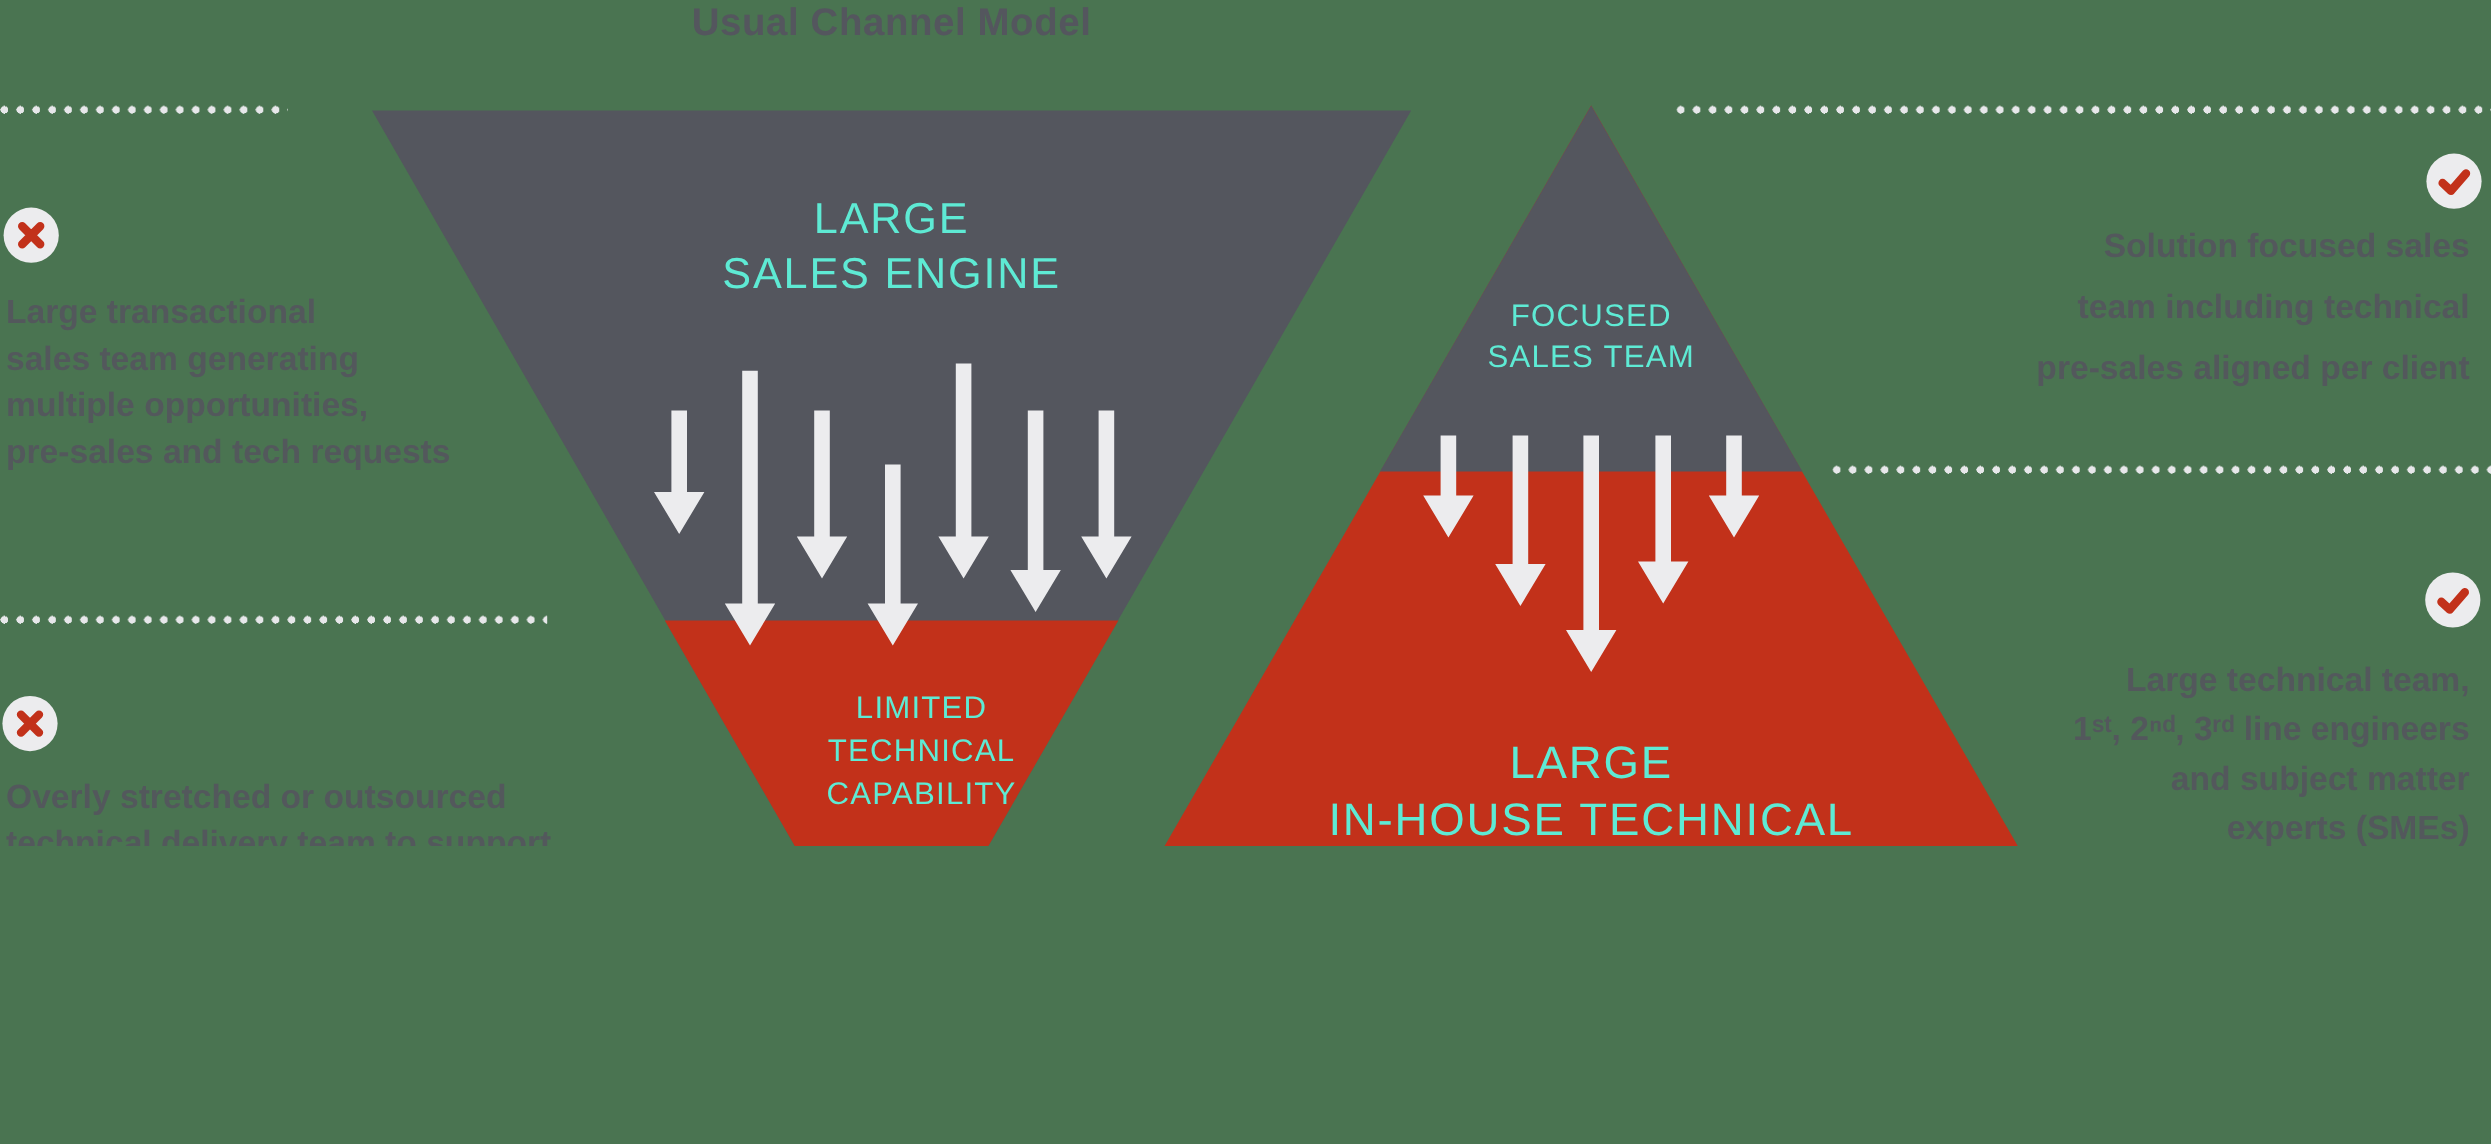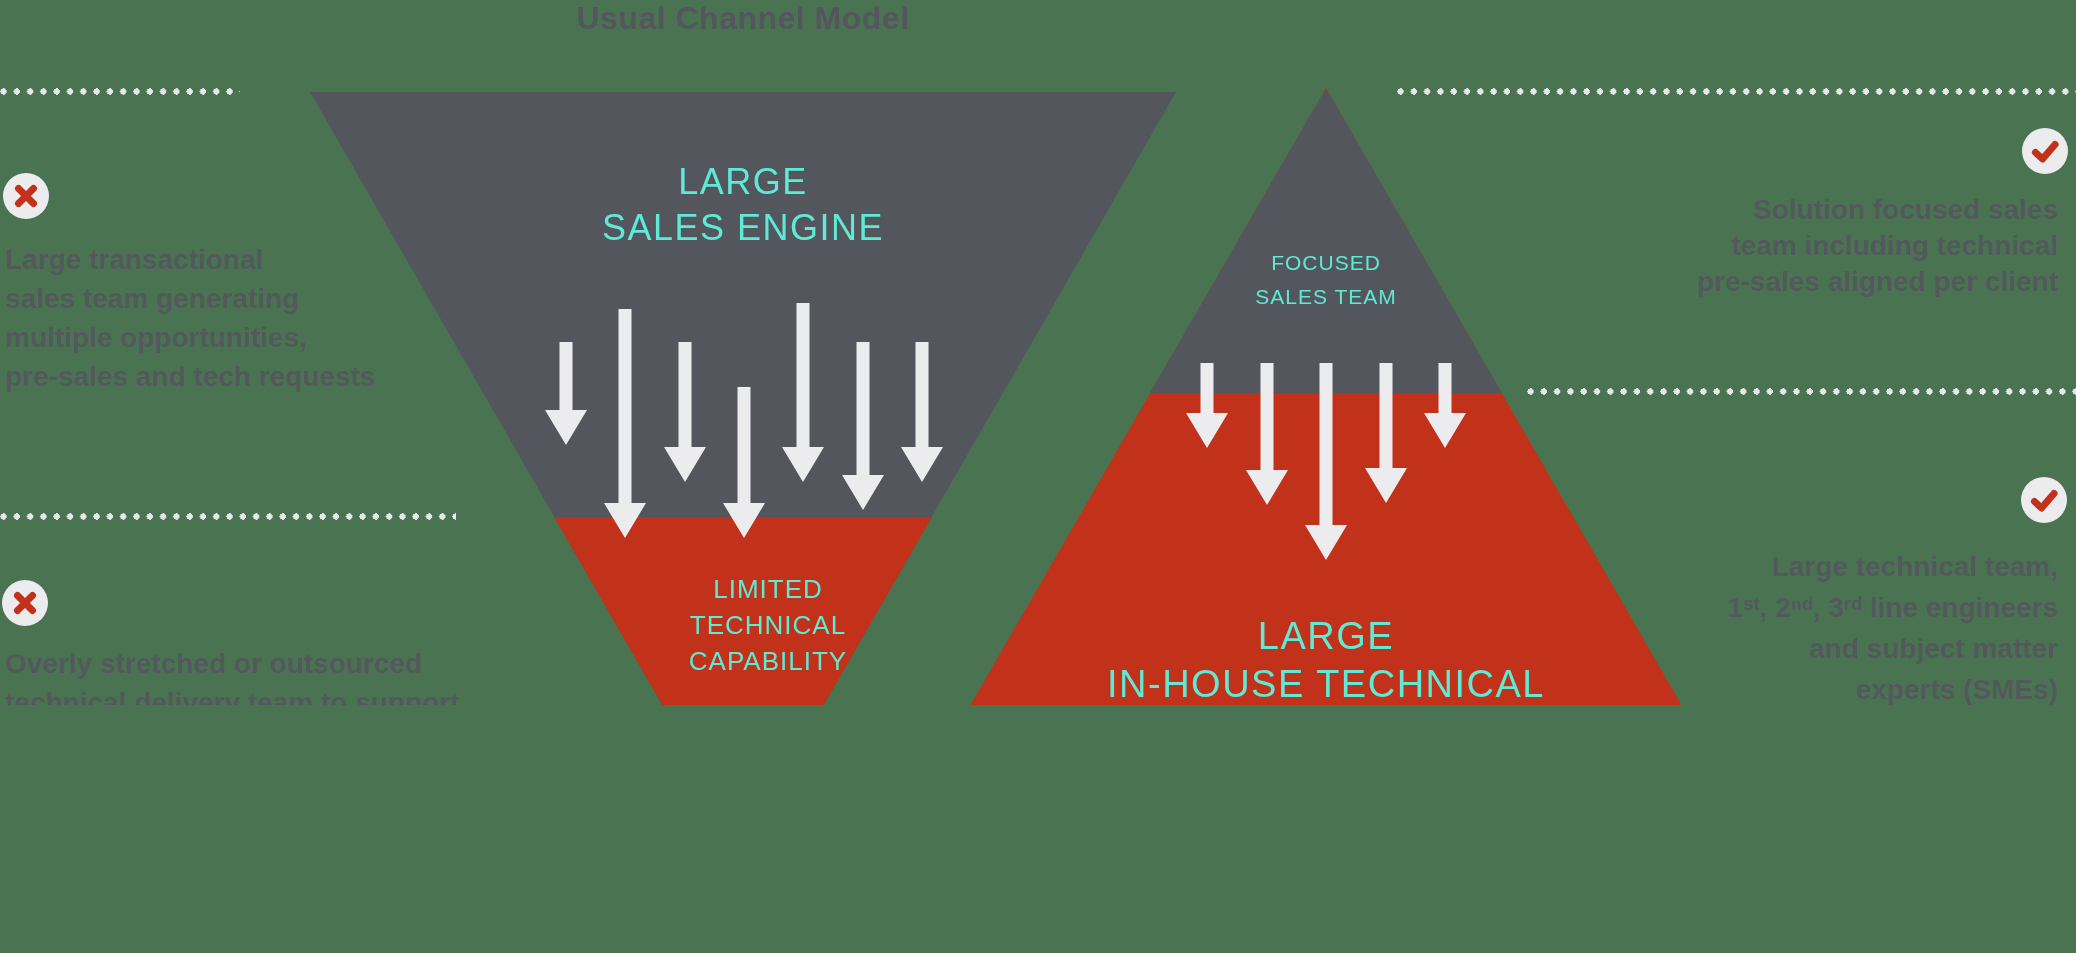--- a/index.html
+++ b/index.html
@@ -85,21 +85,21 @@
       <path class="arrow" d="M1379.5 363 H1392.5 V468 H1407 L1386 503 L1365 468 H1379.5 Z"></path>
       <path class="arrow" d="M1438.5 363 H1451.5 V413 H1466 L1445 448 L1424 413 H1438.5 Z"></path>
     </g>
   </svg>
 
   <div class="tri-label" style="left:743px;top:159px;font-size:36px;line-height:46px">LARGE
 SALES ENGINE</div>
   <div class="tri-label" style="left:768px;top:571px;font-size:26px;line-height:36px;letter-spacing:1px">LIMITED
 TECHNICAL
 CAPABILITY</div>
-  <div class="tri-label" style="left:1326px;top:246px;font-size:21px;line-height:34px;letter-spacing:1px">FOCUSED
+  <div class="tri-label" style="left:1326px;top:246px;font-size:26px;line-height:34px;letter-spacing:1px">FOCUSED
 SALES TEAM</div>
   <div class="tri-label" style="left:1326px;top:612px;font-size:38px;line-height:48px">LARGE
 IN-HOUSE TECHNICAL
 CAPABILITY</div>
 
   <div class="badge" style="left:3px;top:173px">
     <svg width="46" height="46" viewBox="0 0 46 46">
       <path class="mark" d="M15.5 15.5 L30.5 30.5 M30.5 15.5 L15.5 30.5"></path>
     </svg>
   </div>
@@ -115,21 +115,21 @@
   </div>
   <div class="ann left" style="left:5px;top:644px;line-height:39px">Overly stretched or outsourced
 technical delivery team to support
 mass sales function</div>
 
   <div class="badge" style="left:2022px;top:128px">
     <svg width="46" height="46" viewBox="0 0 46 46">
       <path class="mark" d="M13.5 24.5 L20.5 31 L33 16.5"></path>
     </svg>
   </div>
-  <div class="ann right" style="right:18px;top:192px;line-height:36px">Solution focused sales
+  <div class="ann right" style="right:18px;top:179px;line-height:51px">Solution focused sales
 team including technical
 pre-sales aligned per client</div>
 
   <div class="badge" style="left:2021px;top:477px">
     <svg width="46" height="46" viewBox="0 0 46 46">
       <path class="mark" d="M13.5 24.5 L20.5 31 L33 16.5"></path>
     </svg>
   </div>
   <div class="ann right" style="right:18px;top:546px;line-height:41px">Large technical team,
 1ˢᵗ, 2ⁿᵈ, 3ʳᵈ line engineers

